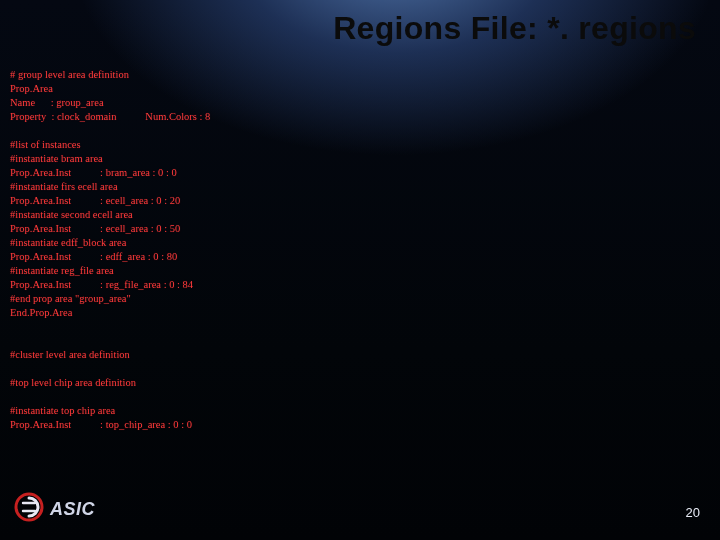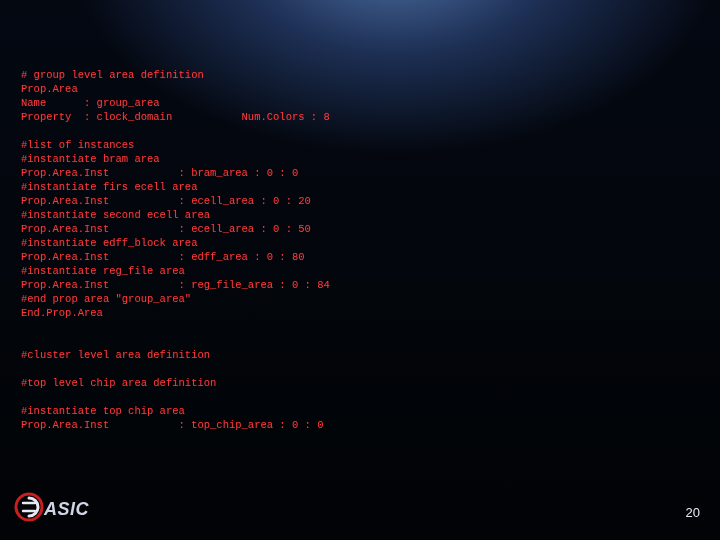--- a/index.html
+++ b/index.html
@@ -45,35 +45,36 @@
     left: 200px;
     text-align: right;
     font-size: 32px;
     font-weight: 700;
     color: #0b0b0b;
     letter-spacing: 0.3px;
   }
   .code {
     position: absolute;
     top: 68px;
-    left: 21px;
+    left: 10px;
     width: 460px;
-    font-family: Liberation Mono, monospace;
+    font-family: Liberation Serif, serif;
     font-size: 10.5px;
     line-height: 14px;
     color: #ff3a3a;
     white-space: pre;
     text-shadow: 0 0 2px rgba(255,60,60,0.2);
   }
   .logo {
     position: absolute;
     left: 14px;
     bottom: 14px;
     display: flex;
     align-items: center;
+    gap: 6px;
   }
   .logo-text {
     font-size: 18px;
     font-weight: 700;
     color: #d0d5e6;
     letter-spacing: 0.5px;
     font-style: italic;
   }
   .pagenum {
     position: absolute;
@@ -82,20 +83,21 @@
     color: #e8ecf6;
     font-size: 13px;
   }
 </style>
 </head>
 <body>
 
 <div class="slide">
   <div class="stars"></div>
 
+  <div class="title">Regions File: *. regions</div>
 
   <div class="code" id="code-block"># group level area definition
 Prop.Area
 Name      : group_area
 Property  : clock_domain           Num.Colors : 8
 
 #list of instances
 #instantiate bram area
 Prop.Area.Inst           : bram_area : 0 : 0
 #instantiate firs ecell area

